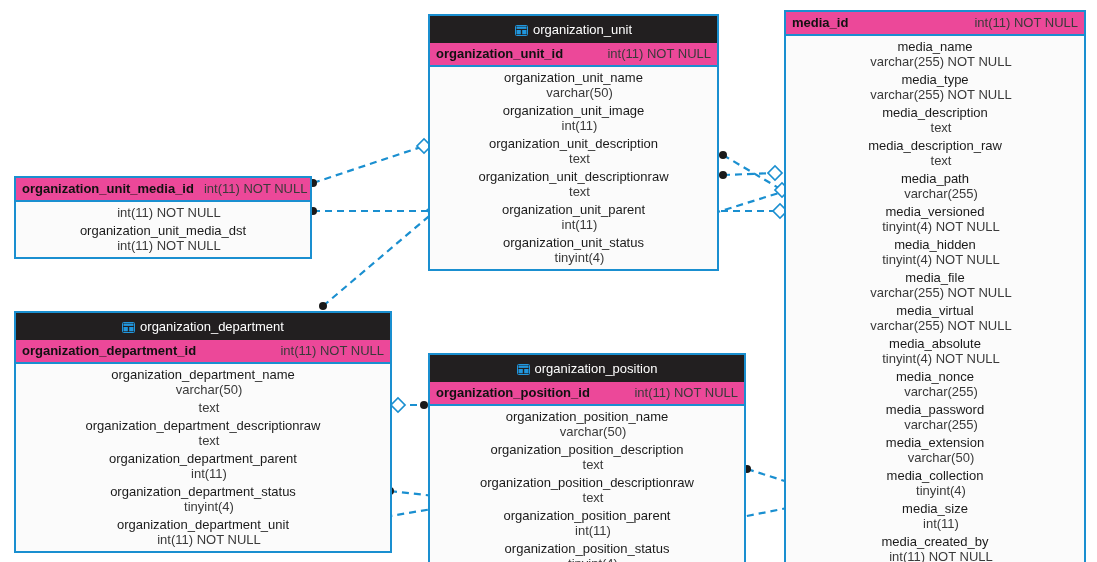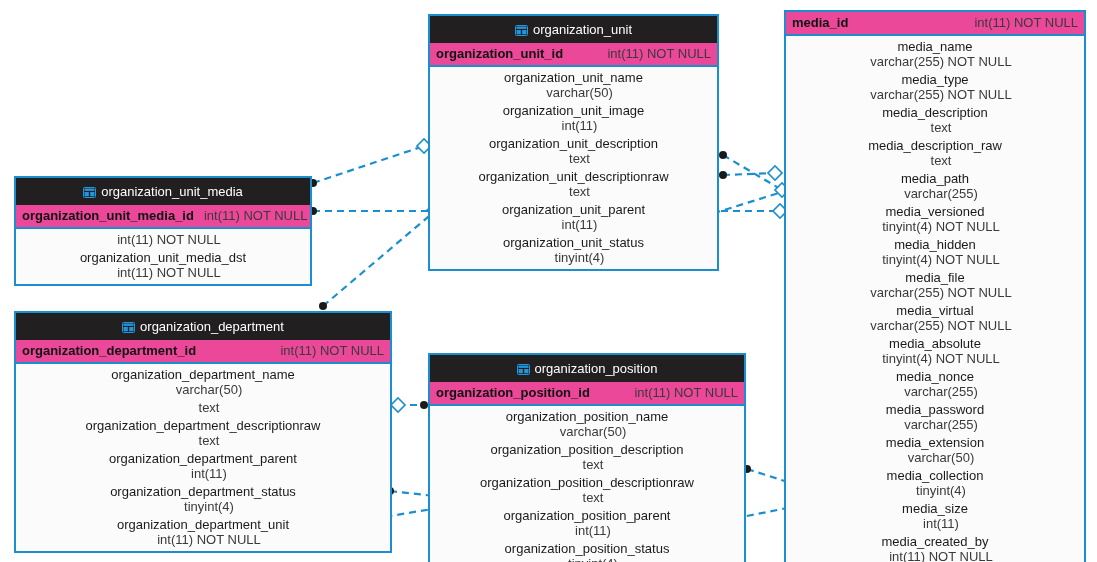--- a/index.html
+++ b/index.html
@@ -203,26 +203,20 @@
             <span class="col-name">media_size</span>
             <span class="col-type">int(11)</span>
           </div>
           <div class="col-row">
             <span class="col-name">media_created_by</span>
             <span class="col-type">int(11) NOT NULL</span>
           </div>
         </div>
       </div>
       <div class="table-box" style="left: 14px; top: 176px; width: 298px;">
-        <div class="tbl-header"><span class="tbl-icon"><svg width="13" height="11" viewBox="0 0 13 11">
-              <rect x="0.5" y="0.5" width="12" height="10" rx="1" fill="none" stroke="#2196dd" stroke-width="1"></rect>
-              <rect x="1.5" y="1.5" width="10" height="2.4" fill="#2196dd"></rect>
-              <rect x="1.5" y="5" width="4.3" height="4.3" fill="#2196dd"></rect>
-              <rect x="7.2" y="5" width="4.3" height="4.3" fill="#2196dd"></rect>
-            </svg></span><span>organization_unit_media</span></div>
         <div class="pk-row">
           <span class="pk-name">organization_unit_media_id</span>
           <span class="pk-type">int(11) NOT NULL</span>
         </div>
         <div class="cols-wrap">
           <div class="col-row">
             <span class="col-type">int(11) NOT NULL</span>
           </div>
           <div class="col-row">
             <span class="col-name">organization_unit_media_dst</span>

